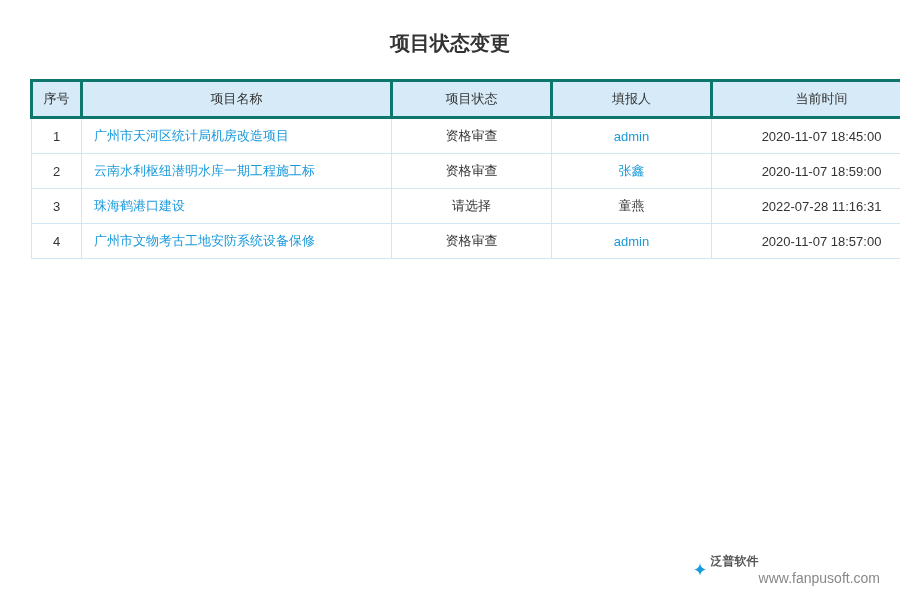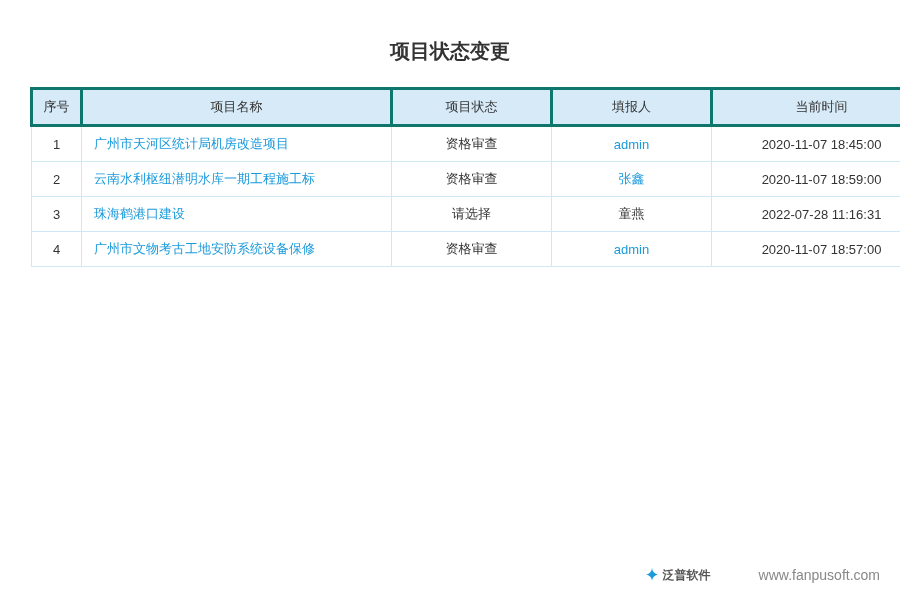--- a/index.html
+++ b/index.html
@@ -15,21 +15,21 @@
       font-family: "Microsoft YaHei", "SimHei", Arial, sans-serif;
       font-size: 13px;
       color: #333;
       position: relative;
       overflow: hidden;
     }
 
     .page-container {
       width: 900px;
       height: 600px;
-      padding: 28px 30px;
+      padding: 20px 30px;
       position: relative;
     }
 
     .page-title {
       text-align: center;
       font-size: 20px;
       font-weight: bold;
       color: #333;
       margin-bottom: 16px;
       padding: 10px 0 6px;
@@ -117,21 +117,21 @@
       font-size: 13px;
     }
 
     .watermark-logo .fan-icon {
       color: #1a9adb;
       font-size: 18px;
     }
 
     .watermark-text {
       display: flex;
-      flex-direction: row;
+      flex-direction: column;
       align-items: flex-start;
     }
 
     .watermark-company {
       color: #555;
       font-size: 12px;
       font-weight: bold;
     }
 
     .watermark-url {

